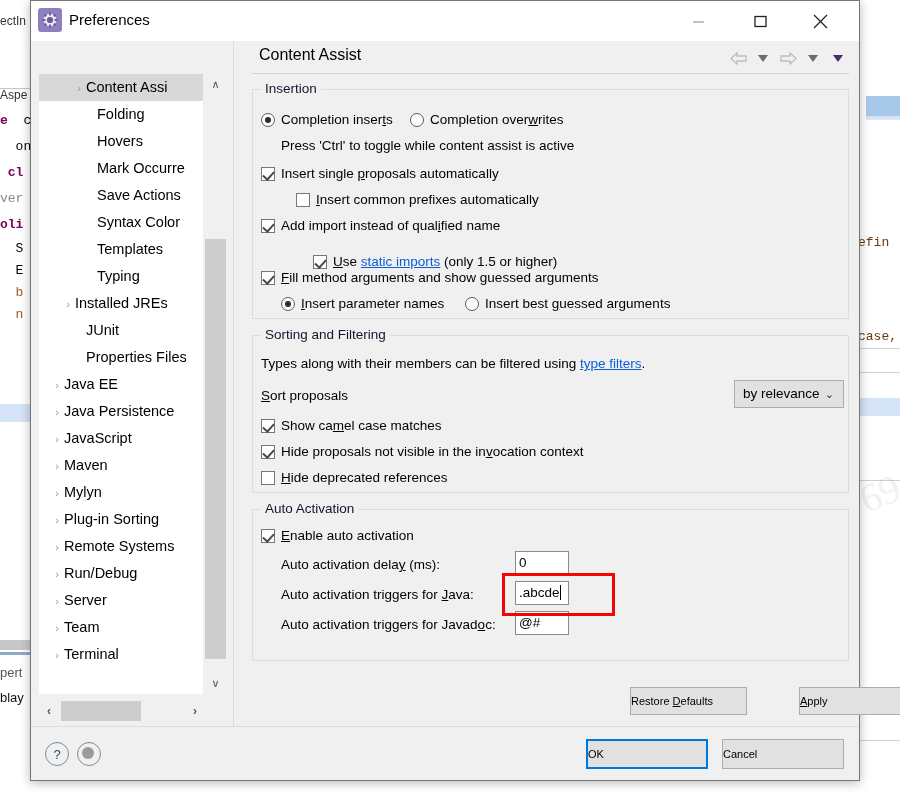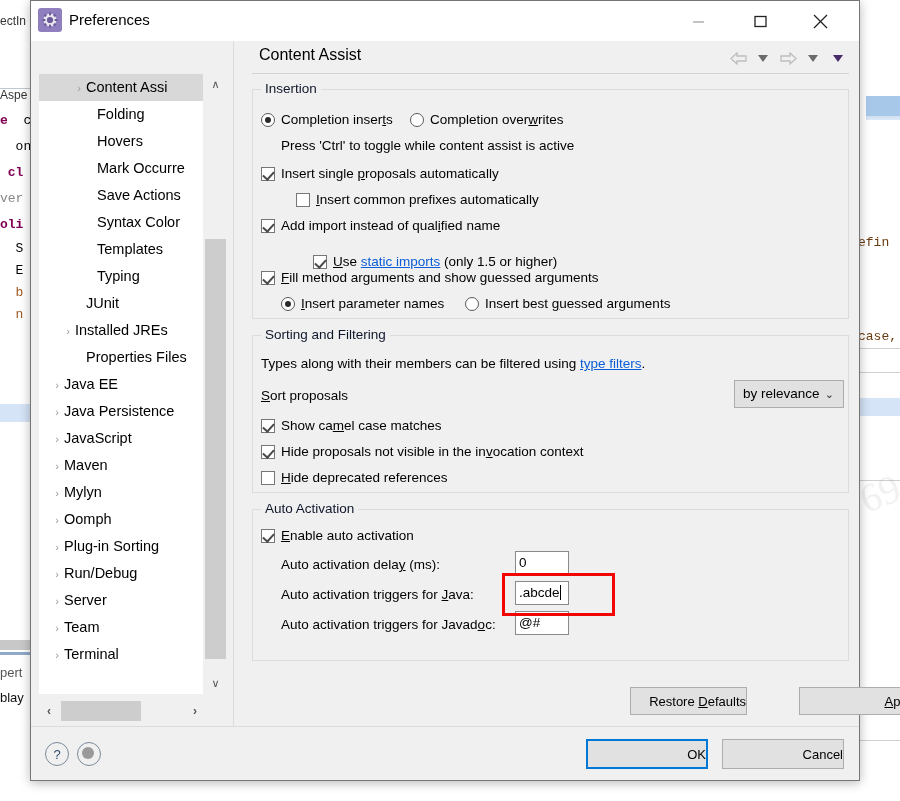--- a/index.html
+++ b/index.html
@@ -231,22 +231,22 @@
   .combo {
     position:absolute; background:#e1e1e1; border:1px solid #adadad;
     box-sizing:border-box; font-size:13.5px; line-height:26px; padding-left:8px;
   }
   .combo .arrow {
     position:absolute; right:9px; top:0; line-height:26px; font-size:11px; color:#333;
   }
 
   .btn {
     position:absolute; background:#e1e1e1; border:1px solid #adadad;
-    box-sizing:border-box; font-size:13px; text-align:center;
-    display:flex; align-items:center; justify-content:flex-end; color:#000;
+    box-sizing:border-box; font-size:11px; text-align:center;
+    display:flex; align-items:center; justify-content:flex-start; color:#000;
   }
   .btn.primary { border:2px solid #0078d7; background:#e1e1e1; }
 
   .footer-rule { position:absolute; left:0; top:725px; width:828px; height:1px; background:#dcdcdc; }
   .footer { position:absolute; left:0; top:726px; width:828px; height:53px; background:#f0f0f0; }
   .circ-btn {
     position:absolute; width:22px; height:22px; border-radius:50%;
     border:1px solid #7a8a9a; display:flex; align-items:center; justify-content:center;
     font-size:13px; color:#2b4a6b; background:#f0f0f0;
   }
@@ -355,30 +355,30 @@
 
     <div class="tree" id="tree-host">
         <div class="tree-item sel"><span style="display: inline-block; width: 33px;"></span><span class="twisty">›</span><span>Content Assi</span></div>
         <div class="tree-item"><span style="display: inline-block; width: 44px;"></span><span class="twisty"></span><span>Folding</span></div>
         <div class="tree-item"><span style="display: inline-block; width: 44px;"></span><span class="twisty"></span><span>Hovers</span></div>
         <div class="tree-item"><span style="display: inline-block; width: 44px;"></span><span class="twisty"></span><span>Mark Occurre</span></div>
         <div class="tree-item"><span style="display: inline-block; width: 44px;"></span><span class="twisty"></span><span>Save Actions</span></div>
         <div class="tree-item"><span style="display: inline-block; width: 44px;"></span><span class="twisty"></span><span>Syntax Color</span></div>
         <div class="tree-item"><span style="display: inline-block; width: 44px;"></span><span class="twisty"></span><span>Templates</span></div>
         <div class="tree-item"><span style="display: inline-block; width: 44px;"></span><span class="twisty"></span><span>Typing</span></div>
+        <div class="tree-item"><span style="display: inline-block; width: 22px;"></span><span class="twisty">›</span><span>Installed JREs</span></div>
         <div class="tree-item"><span style="display: inline-block; width: 33px;"></span><span class="twisty"></span><span>JUnit</span></div>
-        <div class="tree-item"><span style="display: inline-block; width: 22px;"></span><span class="twisty">›</span><span>Installed JREs</span></div>
         <div class="tree-item"><span style="display: inline-block; width: 33px;"></span><span class="twisty"></span><span>Properties Files</span></div>
         <div class="tree-item"><span style="display: inline-block; width: 11px;"></span><span class="twisty">›</span><span>Java EE</span></div>
         <div class="tree-item"><span style="display: inline-block; width: 11px;"></span><span class="twisty">›</span><span>Java Persistence</span></div>
         <div class="tree-item"><span style="display: inline-block; width: 11px;"></span><span class="twisty">›</span><span>JavaScript</span></div>
         <div class="tree-item"><span style="display: inline-block; width: 11px;"></span><span class="twisty">›</span><span>Maven</span></div>
         <div class="tree-item"><span style="display: inline-block; width: 11px;"></span><span class="twisty">›</span><span>Mylyn</span></div>
-        <div class="tree-item"><span style="display: inline-block; width: 11px;"></span><span class="twisty">›</span><span>Oomph</span></div>
         <div class="tree-item"><span style="display: inline-block; width: 11px;"></span><span class="twisty">›</span><span>Plug-in Sorting</span></div>
+        <div class="tree-item"><span style="display: inline-block; width: 11px;"></span><span class="twisty">›</span><span>Remote Systems</span></div>
         <div class="tree-item"><span style="display: inline-block; width: 11px;"></span><span class="twisty">›</span><span>Run/Debug</span></div>
         <div class="tree-item"><span style="display: inline-block; width: 11px;"></span><span class="twisty">›</span><span>Server</span></div>
         <div class="tree-item"><span style="display: inline-block; width: 11px;"></span><span class="twisty">›</span><span>Team</span></div>
         <div class="tree-item"><span style="display: inline-block; width: 11px;"></span><span class="twisty">›</span><span>Terminal</span></div>
       </div>
 
     <div class="tree-vscroll">
       <div class="vs-arrow" style="top:0">∧</div>
       <div class="vs-thumb" style="top:165px;height:420px"></div>
       <div class="vs-arrow" style="bottom:0">∨</div>

